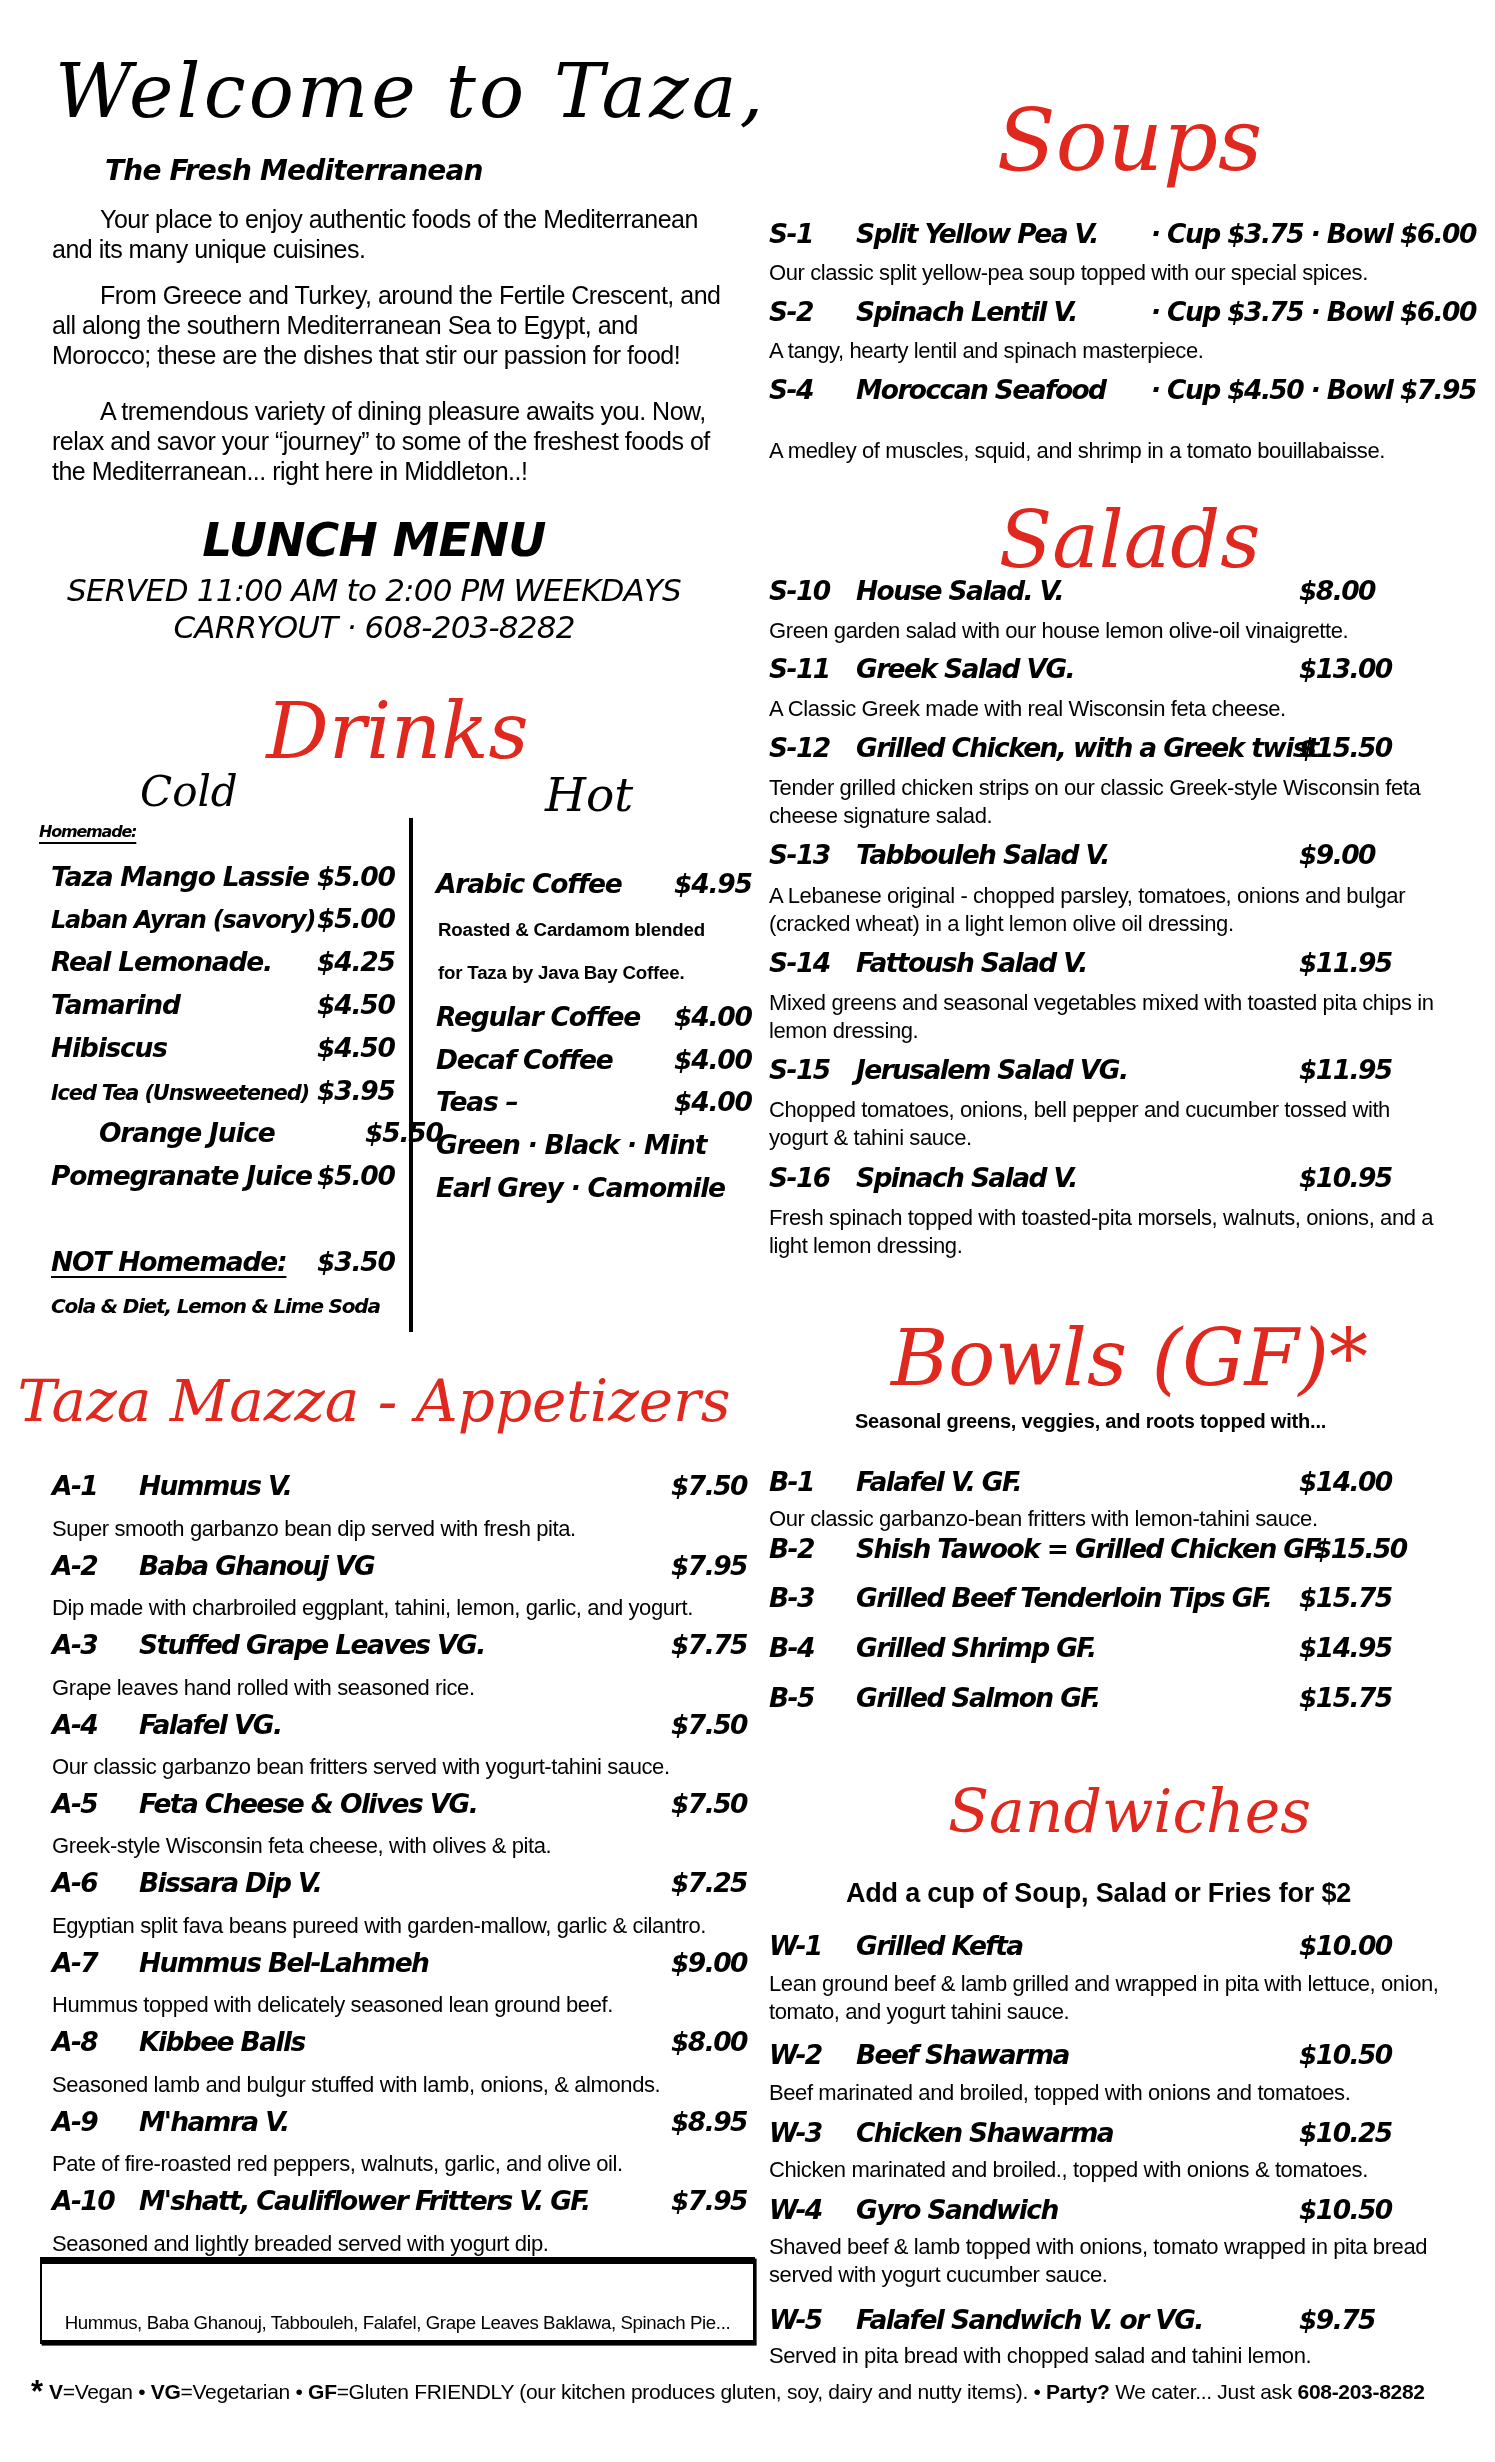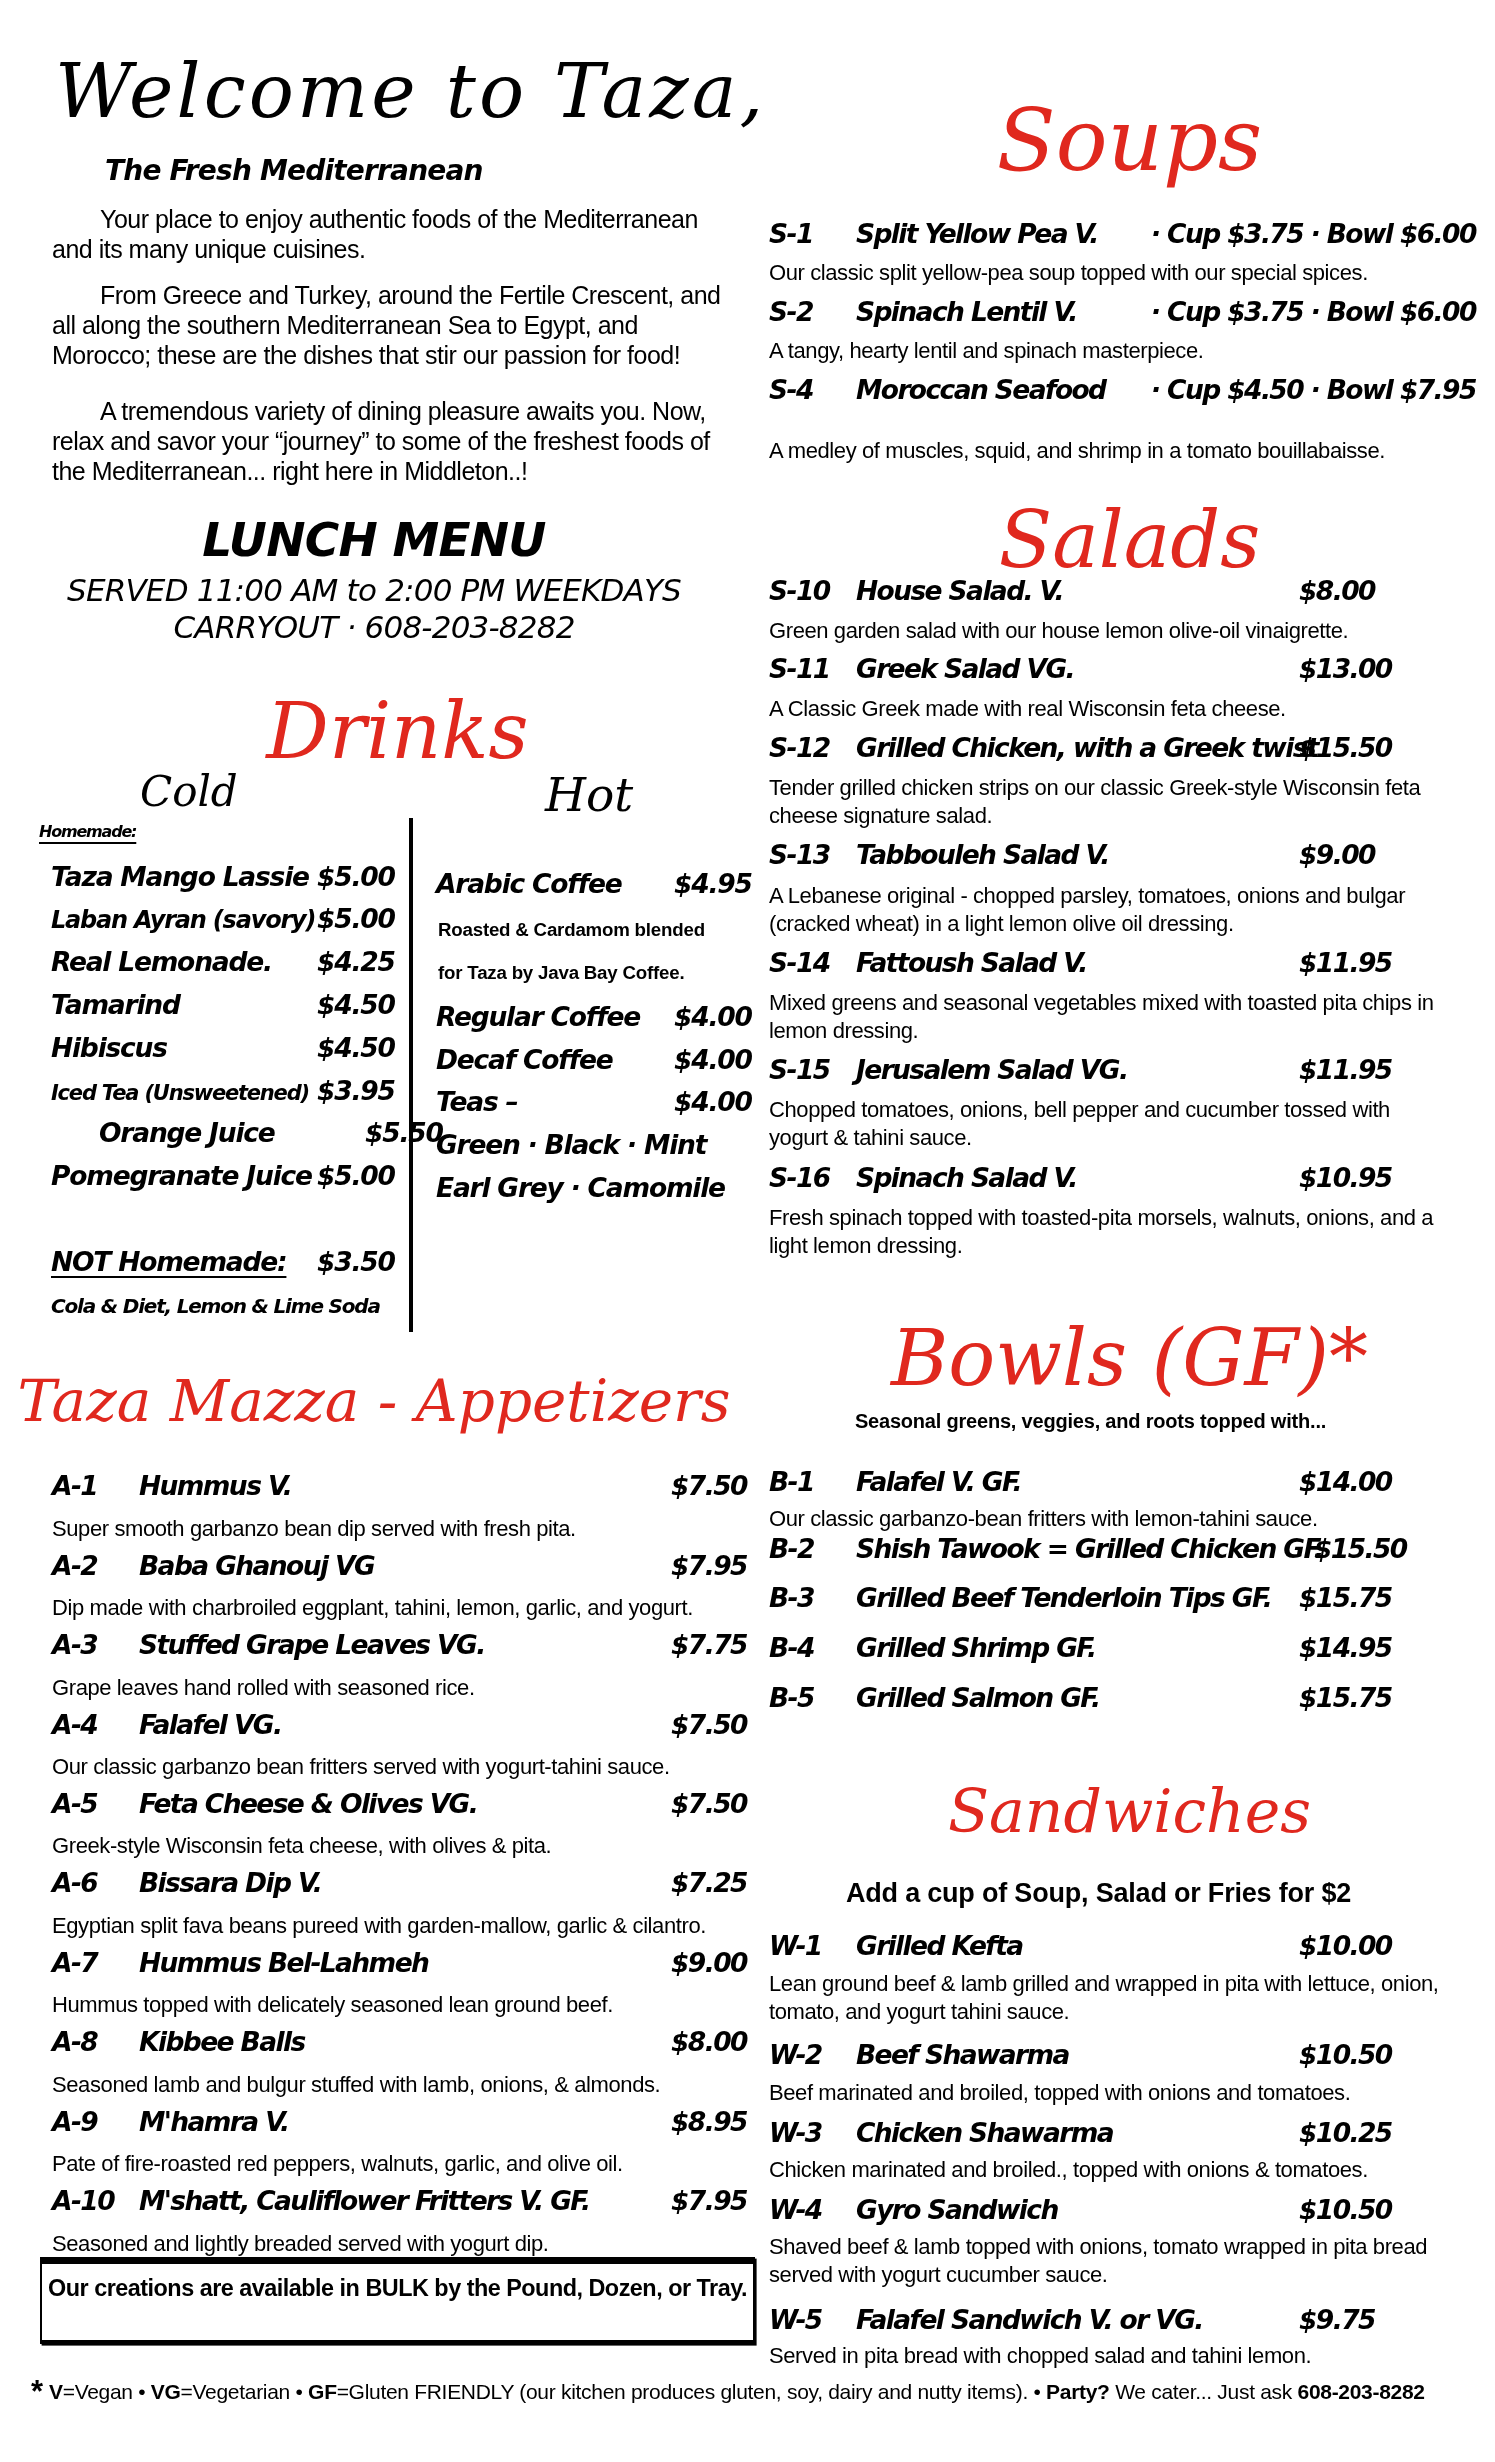--- a/index.html
+++ b/index.html
@@ -168,21 +168,21 @@
 
   <div class="item-row" style="left:52px; top:2185px; width:685px;">
       <span class="code">A-10</span>
       <span class="name" style="left:87px">M'shatt, Cauliflower Fritters  V. GF.</span>
       <span class="price" style="left:619px">$7.95</span>
     </div>
   <div class="item-desc" style="left:52px; top:2230px;">Seasoned and lightly breaded served with yogurt dip.</div>
 </div>
 
 <div class="abs" id="bulk-box">
-  <div id="bulk-title">Our creations are available in BULK by the Pound, Dozen, or Tray.</div>
+  <div id="bulk-list">Hummus, Baba Ghanouj, Tabbouleh, Falafel, Grape Leaves Baklawa, Spinach Pie...</div>
 </div>
 
 <div class="abs sec-title" id="soups-title">Soups</div>
 <div>
   <div class="item-row" style="left:769px; top:218px; width:701px;">
       <span class="code">S-1</span>
       <span class="name" style="left:87px">Split Yellow Pea   V.</span>
       <span class="price" style="left:382px">· Cup $3.75  · Bowl  $6.00</span>
     </div>
   <div class="item-desc" style="left:769px; top:259px;">Our classic split yellow-pea soup topped with our special spices.</div>

